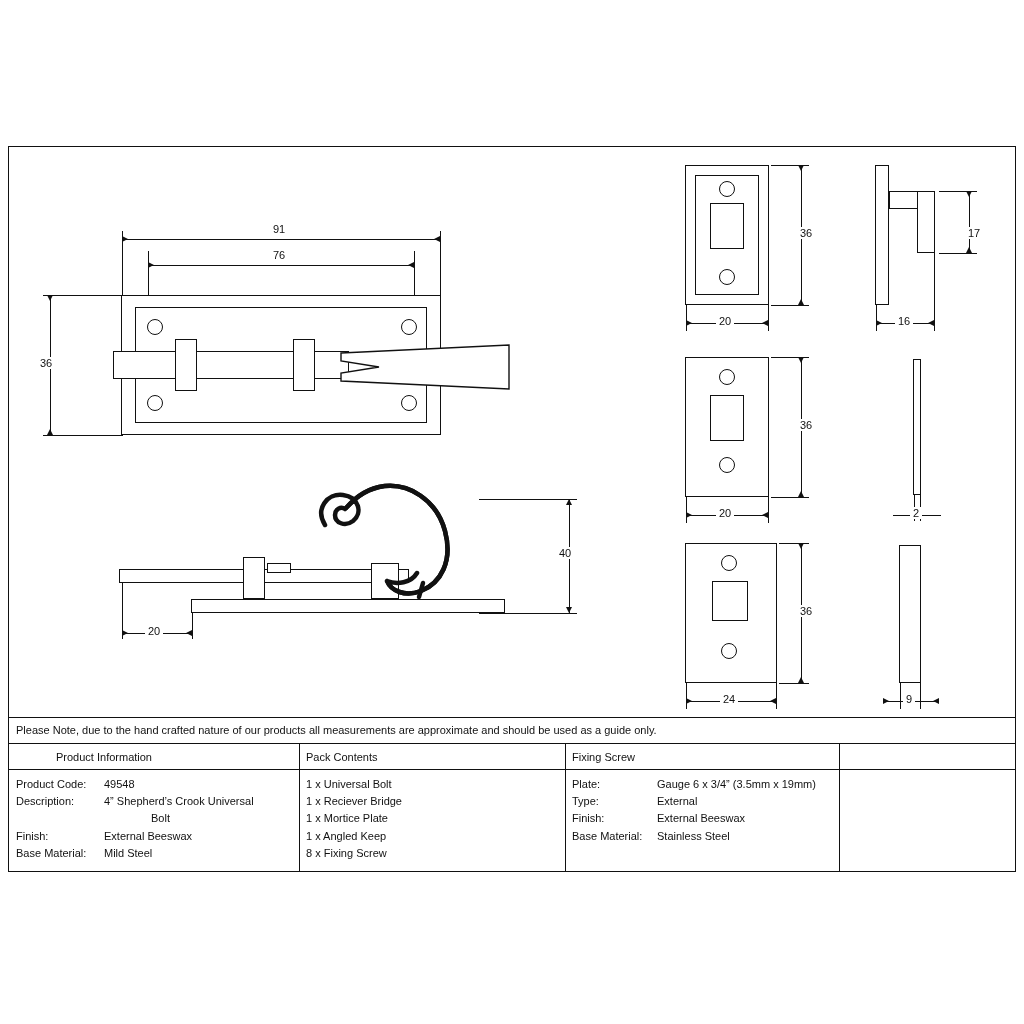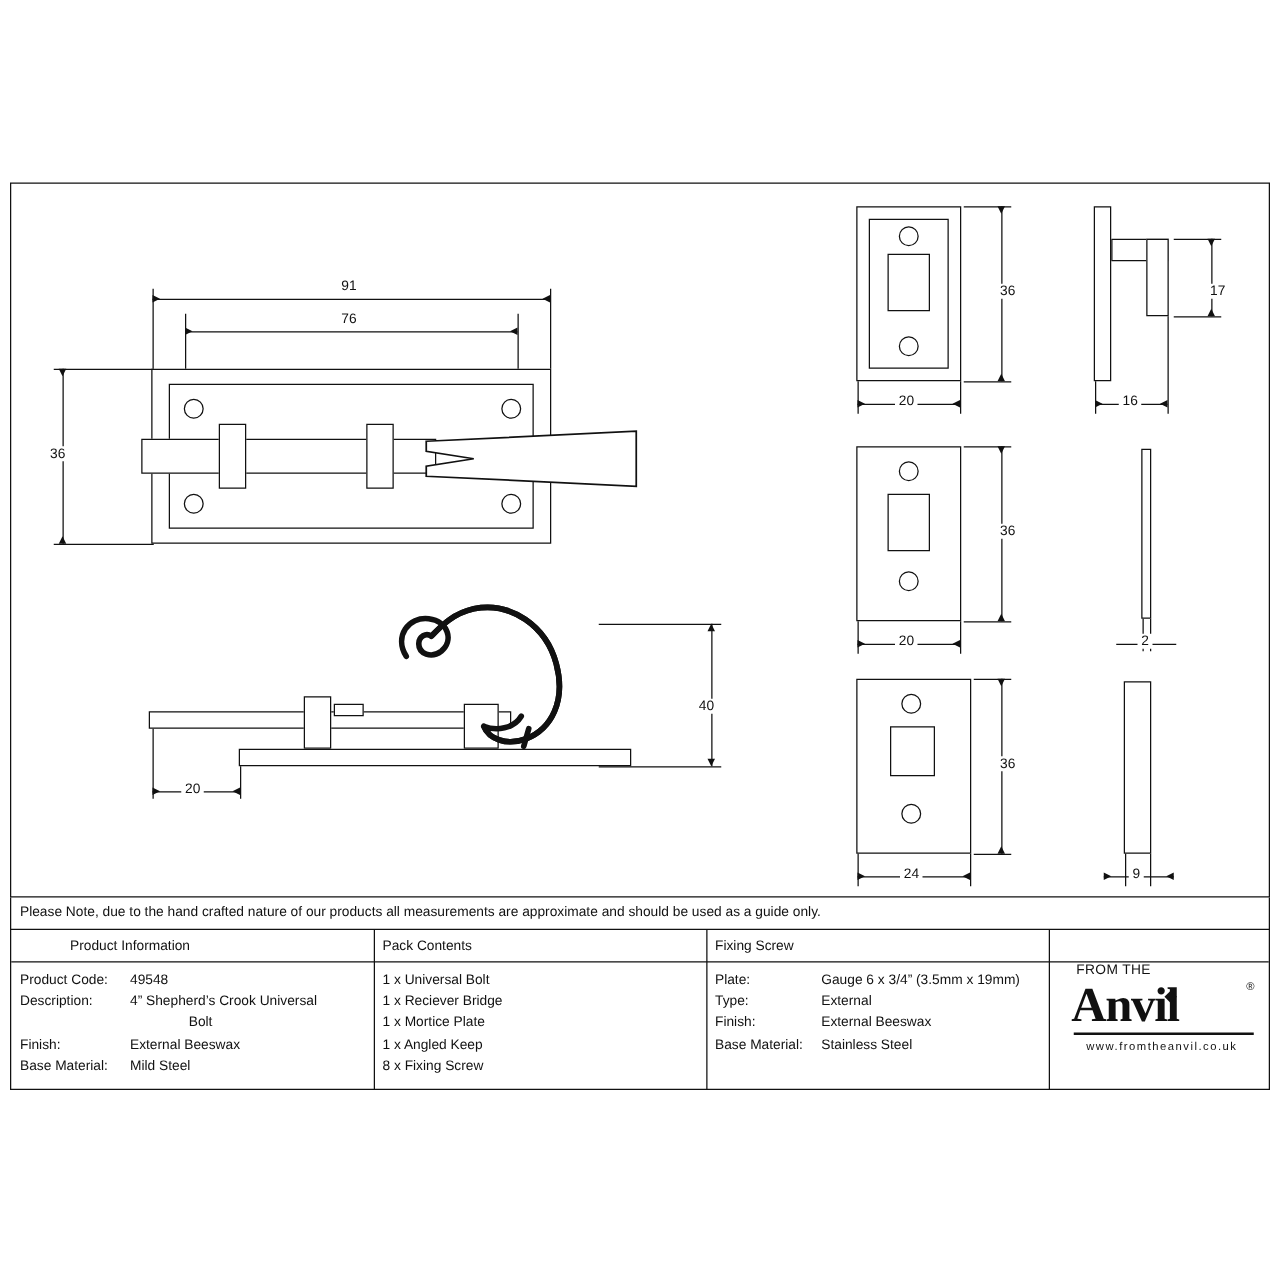--- a/index.html
+++ b/index.html
@@ -96,21 +96,21 @@
                M82,102 C92,106 106,104 112,94" fill="none" stroke="#111" stroke-width="4.5" stroke-linecap="round"></path>
       <path d="M82,102 C86,112 100,118 116,112 C136,104 148,82 140,52 C132,22 104,2 74,8 C56,12 46,24 40,30" fill="none" stroke="#111" stroke-width="4.5"></path>
       <path d="M114,118 L118,104" stroke="#111" stroke-width="4.5" stroke-linecap="round"></path>
     </svg>
 
     <div class="ln hl" style="left:470px;top:352px;width:98px;"></div>
     <div class="ln hl" style="left:470px;top:466px;width:98px;"></div>
     <div class="ln vl" style="left:560px;top:352px;height:114px;"></div>
     <div class="arrow ar-u" style="left:557px;top:352px;"></div>
     <div class="arrow ar-d" style="left:557px;top:460px;"></div>
-    <div class="dimtxt" style="left:547px;top:412px;">40</div>
+    <div class="dimtxt" style="left:547px;top:400px;">40</div>
 
     <div class="ln vl" style="left:113px;top:436px;height:56px;"></div>
     <div class="ln vl" style="left:183px;top:466px;height:26px;"></div>
     <div class="ln hl" style="left:113px;top:486px;width:70px;"></div>
     <div class="arrow ar-r" style="left:113px;top:483px;"></div>
     <div class="arrow ar-l" style="left:177px;top:483px;"></div>
     <div class="dimtxt" style="left:136px;top:478px;">20</div>
 
     <div class="box" style="left:676px;top:18px;width:84px;height:140px;"></div>
     <div class="box" style="left:686px;top:28px;width:64px;height:120px;"></div>
@@ -243,22 +243,14 @@
     <div class="cell" style="left:563px;top:51px;">Type:</div>
     <div class="cell" style="left:648px;top:51px;">External</div>
 
     <div class="cell" style="left:563px;top:68px;">Finish:</div>
     <div class="cell" style="left:648px;top:68px;">External Beeswax</div>
 
     <div class="cell" style="left:563px;top:86px;">Base Material:</div>
     <div class="cell" style="left:648px;top:86px;">Stainless Steel</div>
   </div>
 
-  <div class="logo">
-    <div class="l1">FROM THE</div>
-    <div class="l2">Anvil</div>
-    <div class="reg">®</div>
-    <div class="dot"></div>
-    <div class="bar"></div>
-    <div class="l3">www.fromtheanvil.co.uk</div>
-  </div>
 
 </div>
 
 </body></html>

